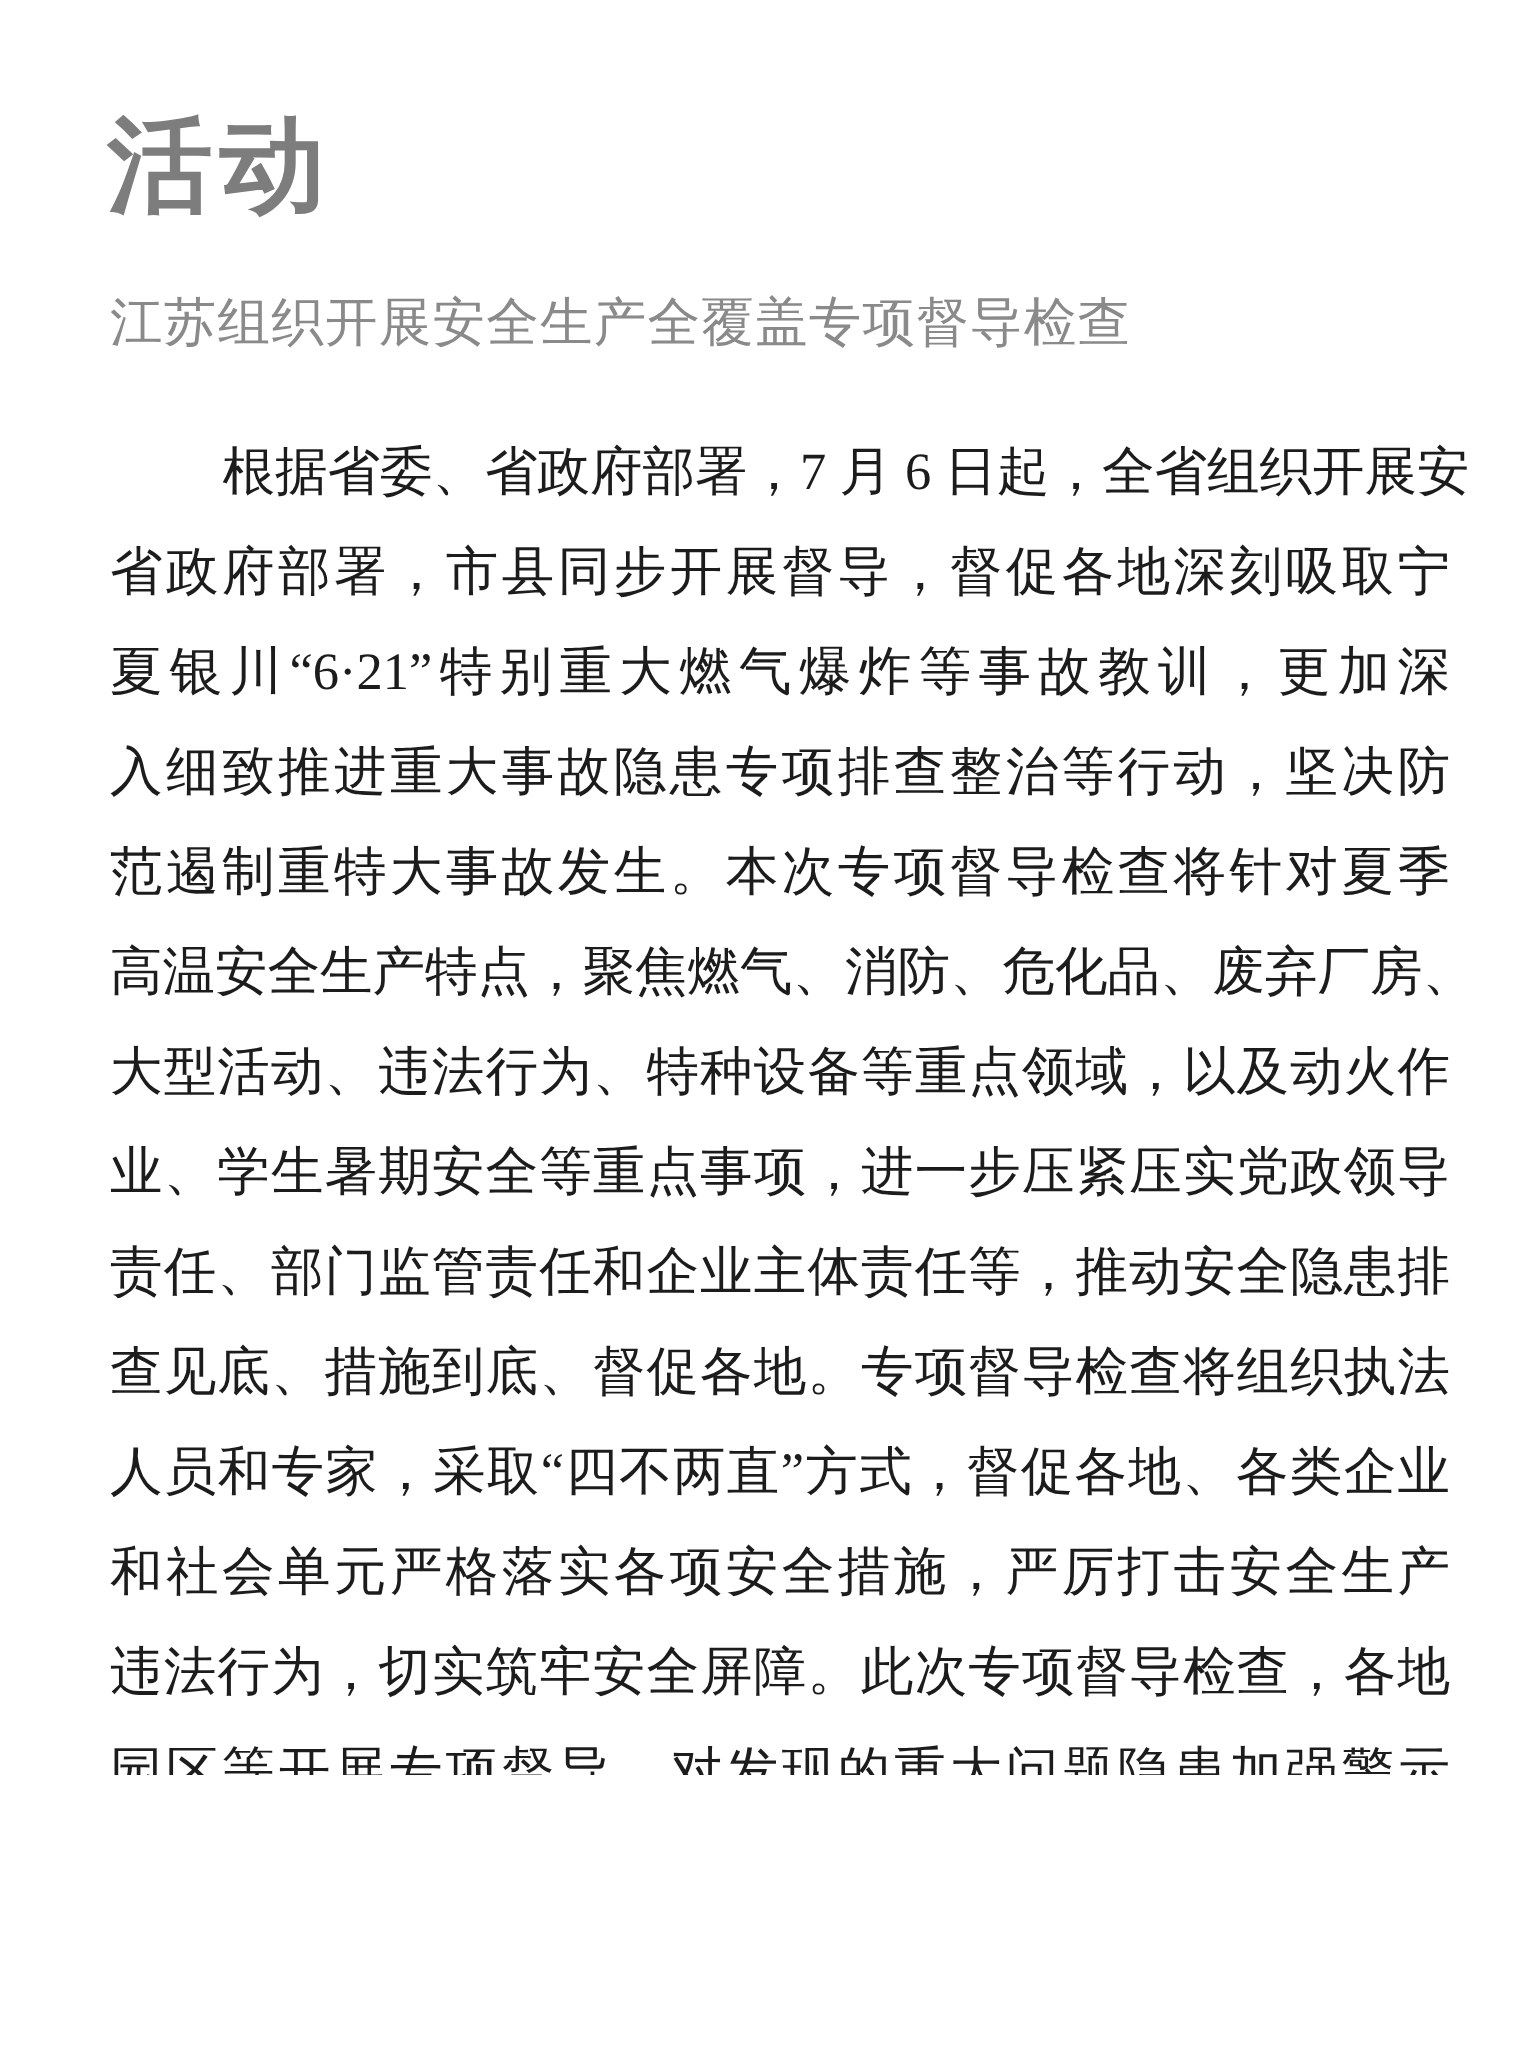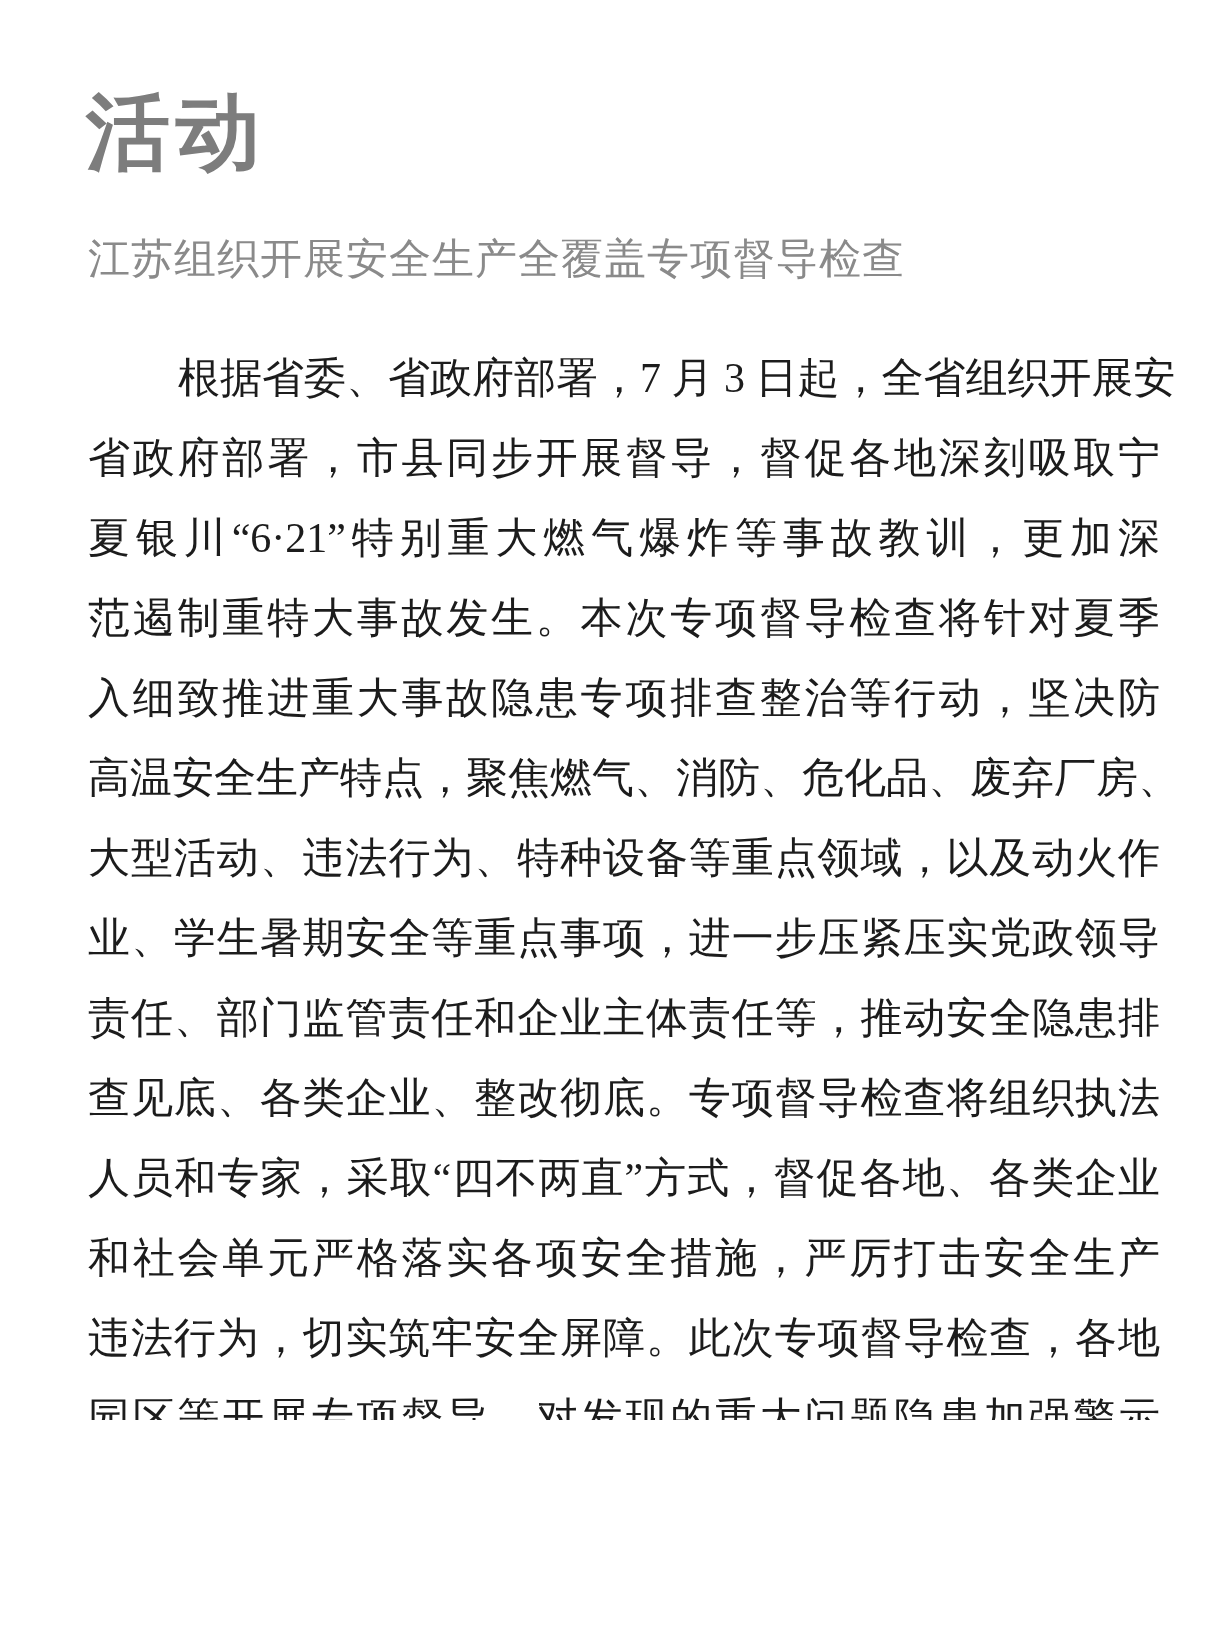--- a/index.html
+++ b/index.html
@@ -67,28 +67,28 @@
 </style>
 </head>
 <body>
 
 <div class="page">
   <h1 class="section-title">活动</h1>
 
   <h2 class="article-title">江苏组织开展安全生产全覆盖专项督导检查</h2>
 
   <div class="body-text">
-      <div class="body-line indent">根据省委、省政府部署，7 月 3 日起，全省组织开展安</div>
+      <div class="body-line indent">根据省委、省政府部署，7 月 6 日起，全省组织开展安</div>
       <div class="body-line">省政府部署，市县同步开展督导，督促各地深刻吸取宁</div>
       <div class="body-line">夏银川“6·21”特别重大燃气爆炸等事故教训，更加深</div>
+      <div class="body-line">入细致推进重大事故隐患专项排查整治等行动，坚决防</div>
       <div class="body-line">范遏制重特大事故发生。本次专项督导检查将针对夏季</div>
-      <div class="body-line">入细致推进重大事故隐患专项排查整治等行动，坚决防</div>
       <div class="body-line">高温安全生产特点，聚焦燃气、消防、危化品、废弃厂房、</div>
       <div class="body-line">大型活动、违法行为、特种设备等重点领域，以及动火作</div>
       <div class="body-line">业、学生暑期安全等重点事项，进一步压紧压实党政领导</div>
       <div class="body-line">责任、部门监管责任和企业主体责任等，推动安全隐患排</div>
-      <div class="body-line">查见底、各类企业、整改彻底。专项督导检查将组织执法</div>
+      <div class="body-line">查见底、措施到底、督促各地。专项督导检查将组织执法</div>
       <div class="body-line">人员和专家，采取“四不两直”方式，督促各地、各类企业</div>
       <div class="body-line">和社会单元严格落实各项安全措施，严厉打击安全生产</div>
       <div class="body-line">违法行为，切实筑牢安全屏障。此次专项督导检查，各地</div>
       <div class="body-line">园区等开展专项督导，对发现的重大问题隐患加强警示</div>
     </div>
 </div>
 
 </body></html>

